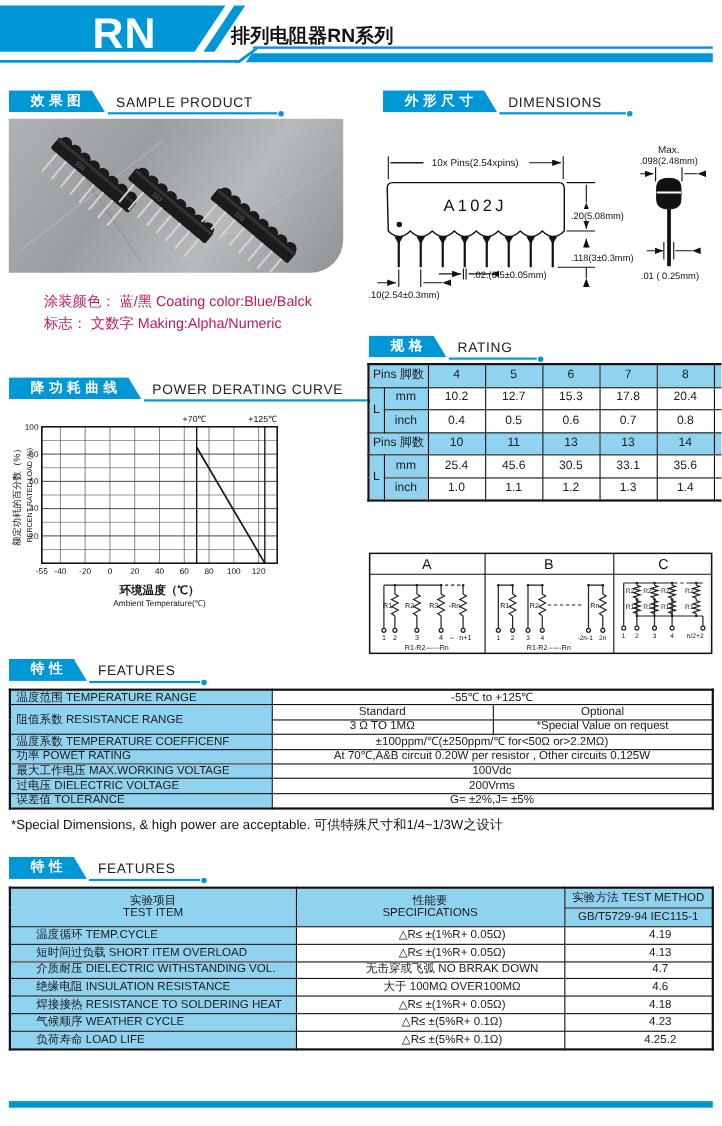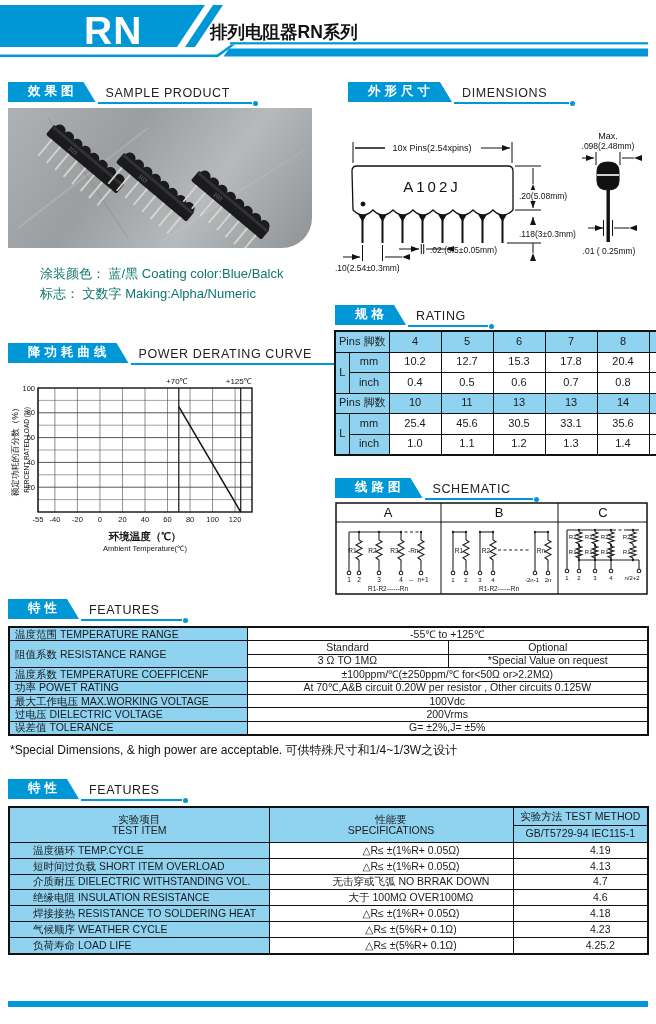--- a/index.html
+++ b/index.html
@@ -15,21 +15,21 @@
            padding:3px 18px 4px 20px;height:20px;box-sizing:border-box;line-height:13px;white-space:nowrap;
            clip-path:polygon(0 0,calc(100% - 12px) 0,100% 100%,0 100%);}
   .sec-en{margin-left:6px;font-size:12.5px;letter-spacing:0.6px;color:#222;position:relative;
           padding:4px 10px 3px 4px;white-space:nowrap;}
   .sec-en::after{content:"";position:absolute;left:-4px;right:-12px;bottom:-1px;height:2px;background:var(--blue);}
   .sec-en::before{content:"";position:absolute;right:-18px;bottom:-3px;width:5px;height:5px;border-radius:50%;background:var(--blue);}
 
   
   .photo{position:absolute;left:8px;top:108px;width:304px;height:140px;border-radius:0 0 30px 0;
          background:linear-gradient(125deg,#aeb2b4 0%,#9a9ea0 35%,#b6babc 65%,#8f9395 100%);overflow:hidden;}
-  .coating{position:absolute;left:40px;top:264px;font-size:13px;line-height:20px;color:#0f766e;}
+  .coating{position:absolute;left:40px;top:264px;font-size:13px;line-height:20px;color:#be185d;}
 
   
   table{border-collapse:collapse;table-layout:fixed;position:absolute;}
   td,th{border:1px solid #111;font-size:10.5px;line-height:1.05;padding:0 3px;text-align:center;
         overflow:hidden;white-space:nowrap;font-weight:normal;}
   .hb{background:var(--lblue);}
   .rtable{left:334px;top:330px;width:368px;}
   .rtable td{height:19.5px;font-size:11px;}
   .rtable{border:2px solid #111;}
   .ftable{left:8px;top:626px;width:641px;border:2px solid #111;}
@@ -66,24 +66,20 @@
     <span class="sec-box">外形尺寸</span>
     <span class="sec-en">DIMENSIONS</span>
   </div>
   <div class="sec" style="left:335px;top:305px">
     <span class="sec-box">规格</span>
     <span class="sec-en">RATING</span>
   </div>
   <div class="sec" style="left:8px;top:343px">
     <span class="sec-box">降功耗曲线</span>
     <span class="sec-en">POWER DERATING CURVE</span>
-  </div>
-  <div class="sec" style="left:335px;top:478px">
-    <span class="sec-box">线路图</span>
-    <span class="sec-en">SCHEMATIC</span>
   </div>
   <div class="sec" style="left:8px;top:599px">
     <span class="sec-box">特性</span>
     <span class="sec-en">FEATURES</span>
   </div>
   <div class="sec" style="left:8px;top:779px">
     <span class="sec-box">特性</span>
     <span class="sec-en">FEATURES</span>
   </div>
 

